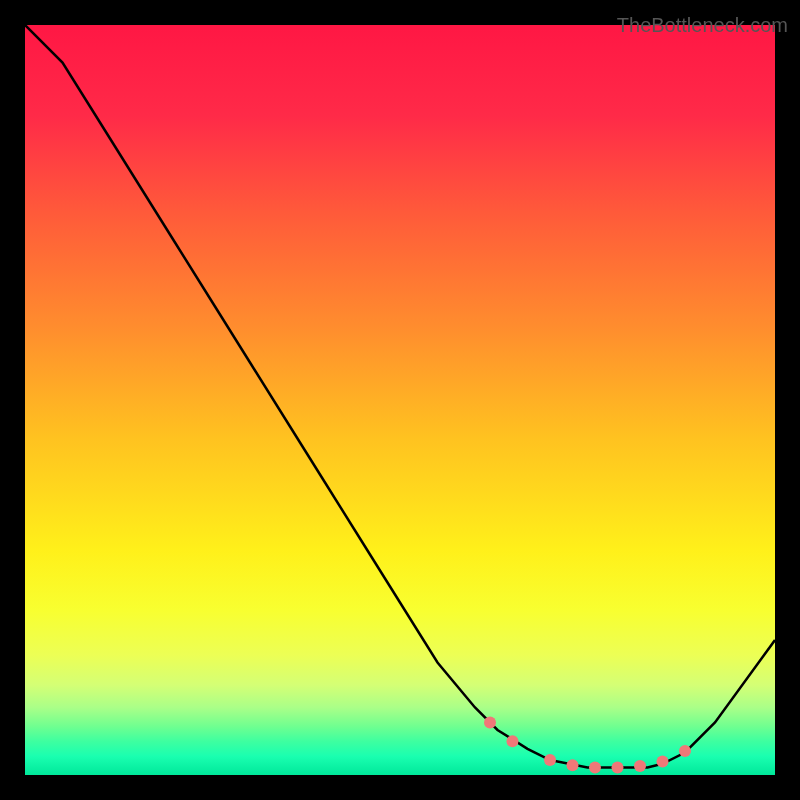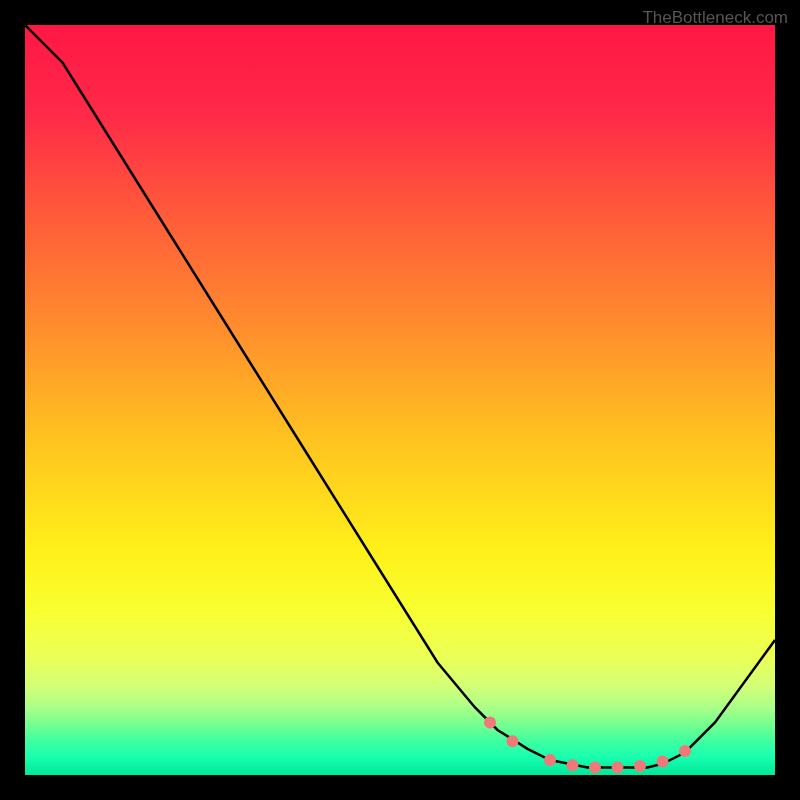--- a/index.html
+++ b/index.html
@@ -5,24 +5,24 @@
   * { margin: 0; padding: 0; box-sizing: border-box; }
   body {
     width: 800px;
     height: 800px;
     background: #000;
     position: relative;
     font-family: Arial, sans-serif;
   }
   .watermark {
     position: absolute;
-    top: 8px;
+    top: 14px;
     right: 12px;
     color: #555;
-    font-size: 17px;
+    font-size: 20px;
     font-weight: 400;
     z-index: 10;
   }
   .plot-area {
     position: absolute;
     left: 25px;
     top: 25px;
     width: 750px;
     height: 750px;
     overflow: hidden;

